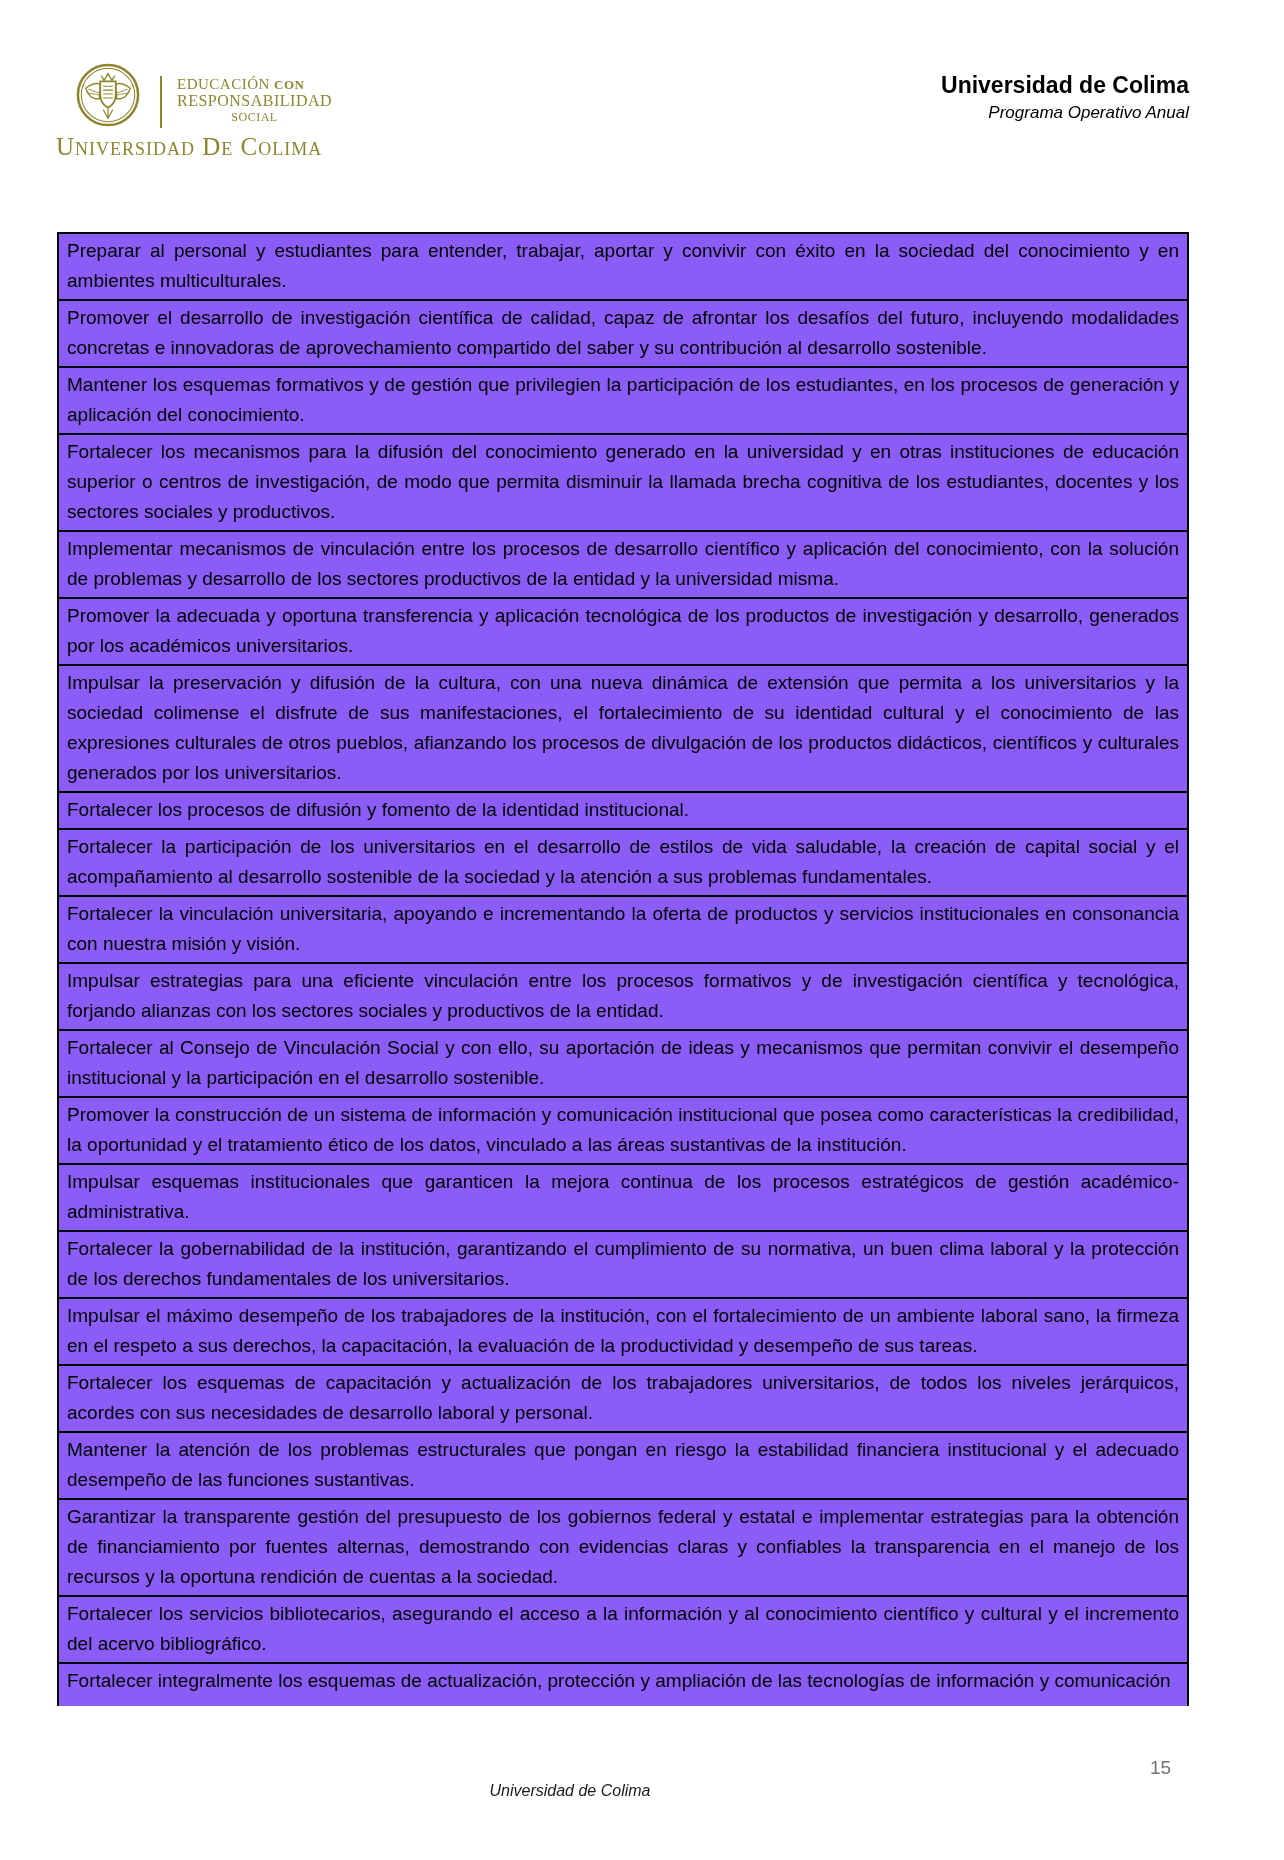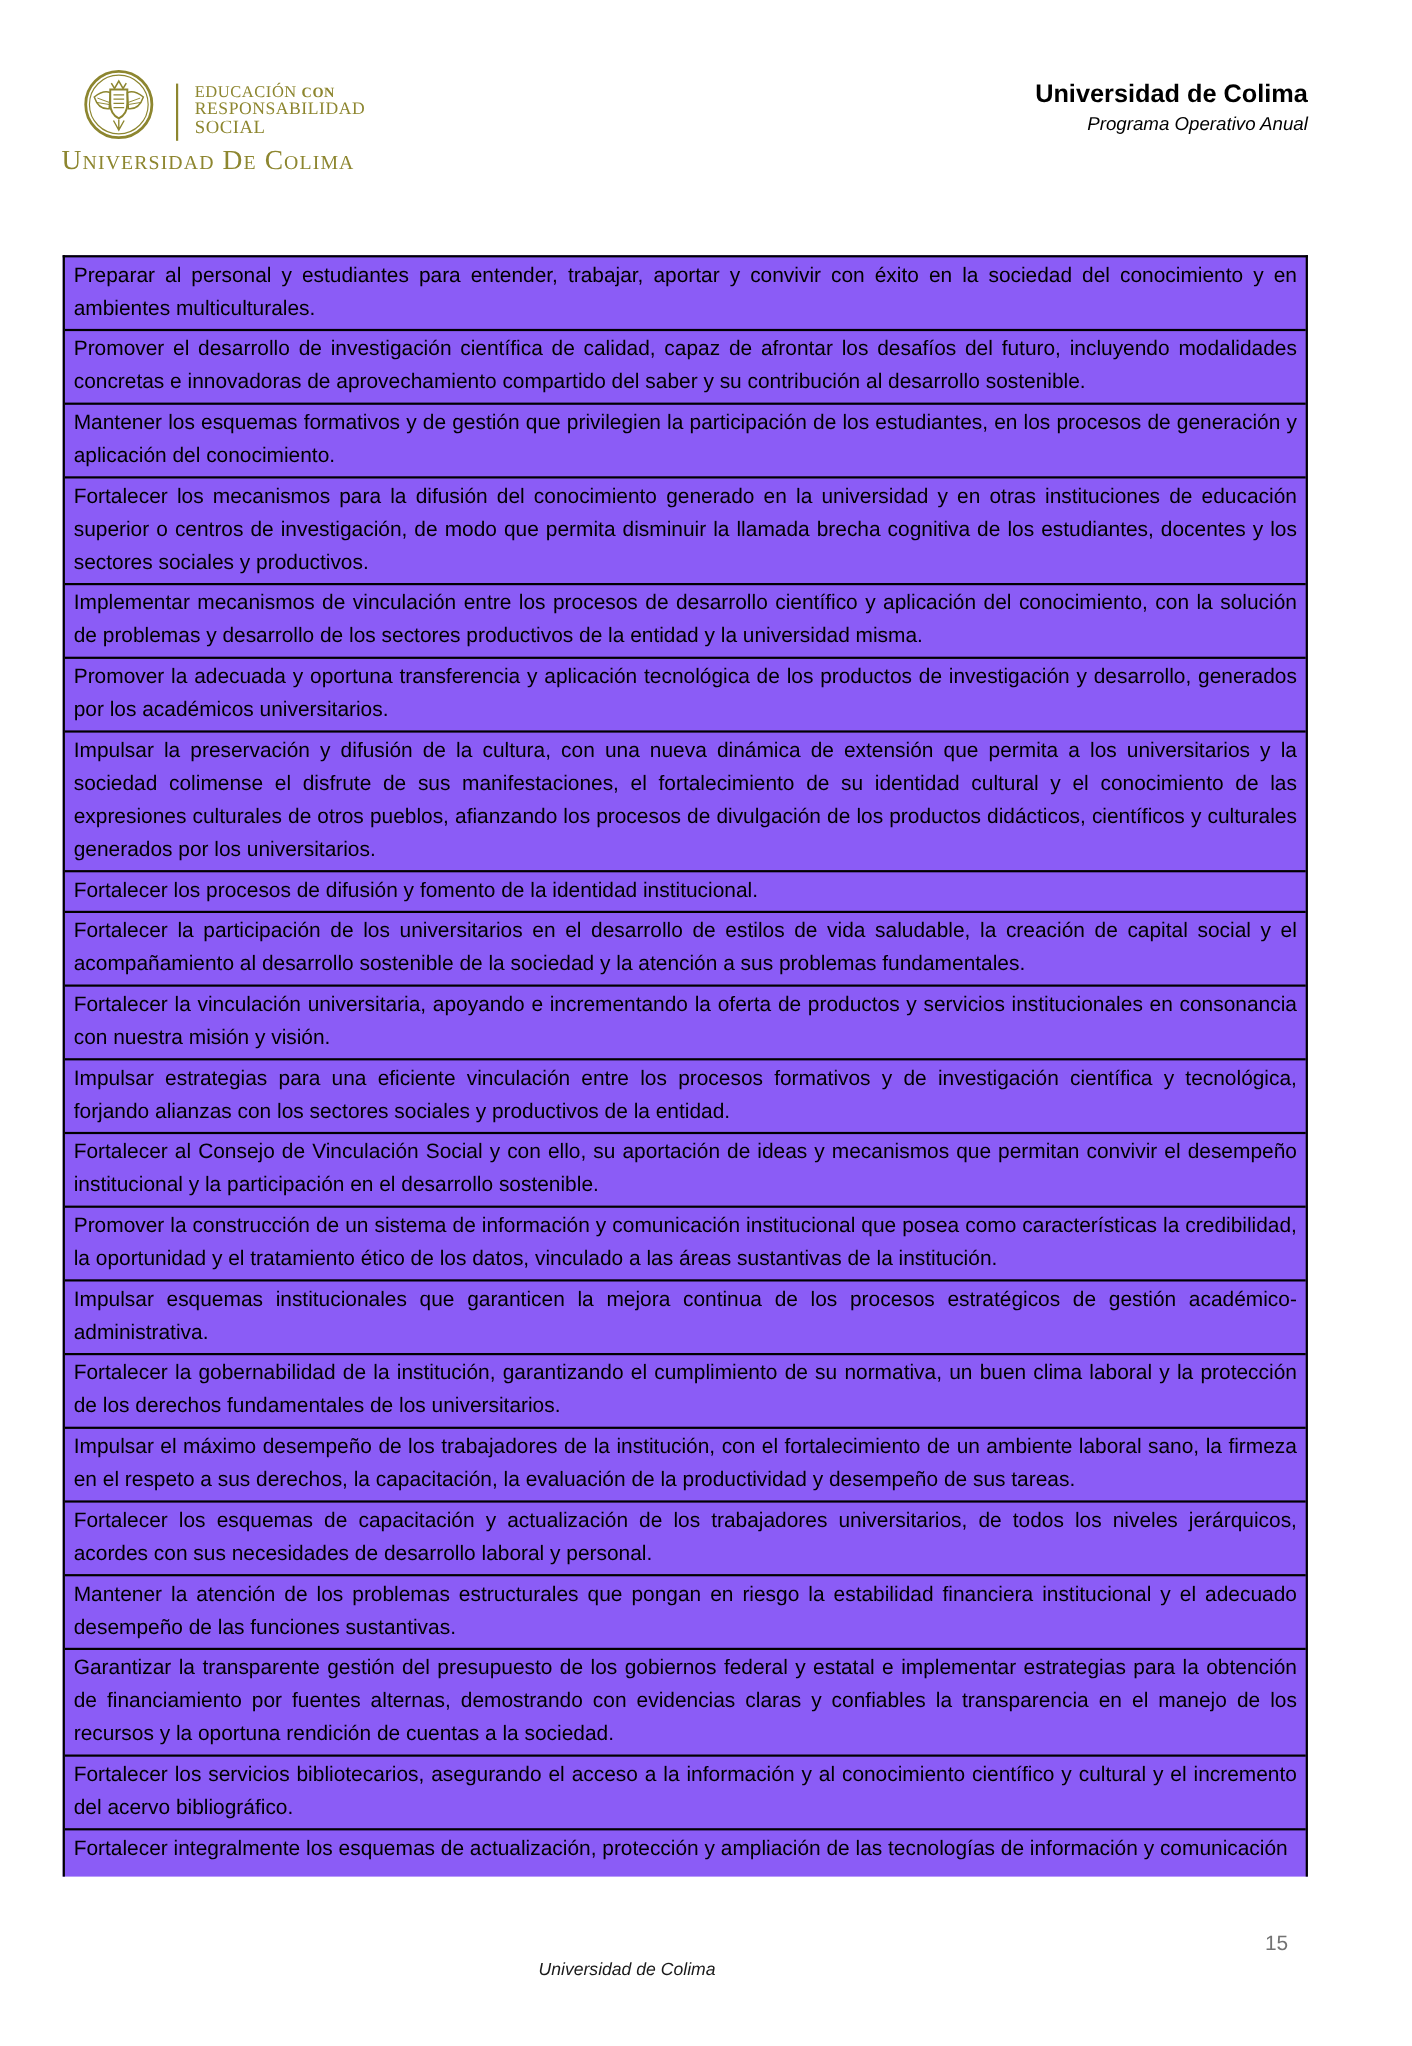--- a/index.html
+++ b/index.html
@@ -21,21 +21,21 @@
     width: 2px; height: 52px; background: #8d862f;
   }
   .logo-tagline {
     position: absolute; left: 177px; top: 76px;
     color: #8d862f; font-family: "Liberation Serif", serif;
     line-height: 16px; letter-spacing: 0.5px; white-space: nowrap;
   }
   .tagline-l1 { font-size: 15px; }
   .tagline-l1 b { font-size: 13px; }
   .tagline-l2 { font-size: 16px; font-weight: normal; }
-  .tagline-l3 { font-size: 17px; }
+  .tagline-l3 { font-size: 12px; text-align: center; }
   .logo-institution {
     position: absolute; left: 56px; top: 133px;
     color: #8d862f; font-family: "Liberation Serif", serif;
     font-size: 25px; letter-spacing: 1px; white-space: nowrap;
     font-variant: small-caps;
   }
 
   
   .header-right { position: absolute; top: 72px; right: 95px; text-align: right; }
   .header-title { font-size: 23px; font-weight: bold; line-height: 26px; }

